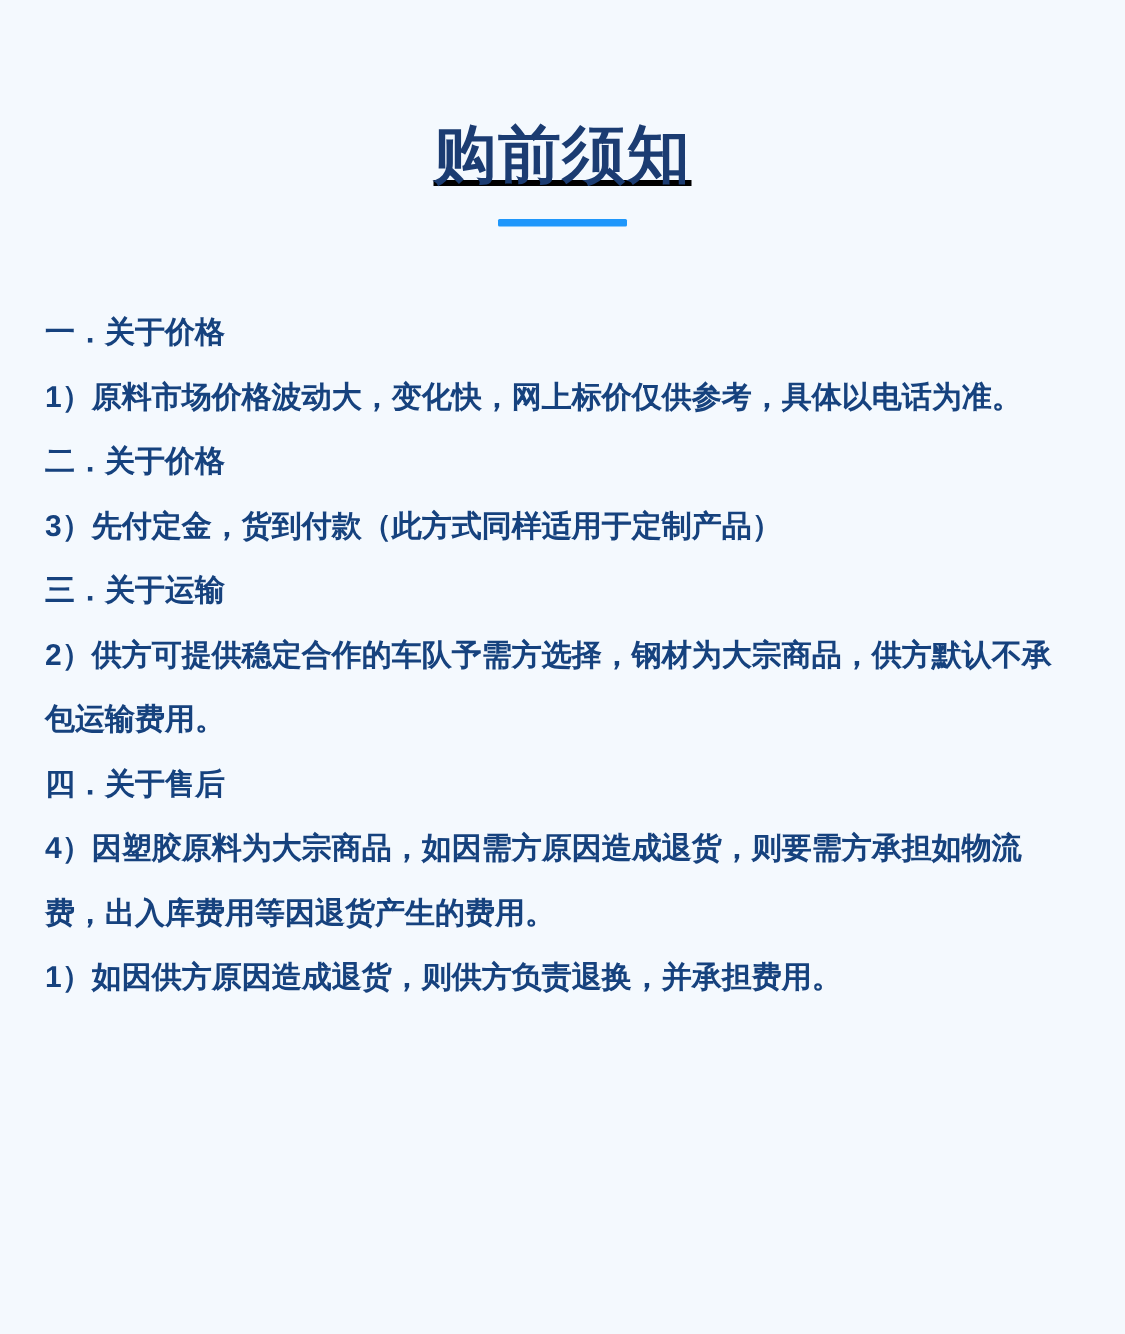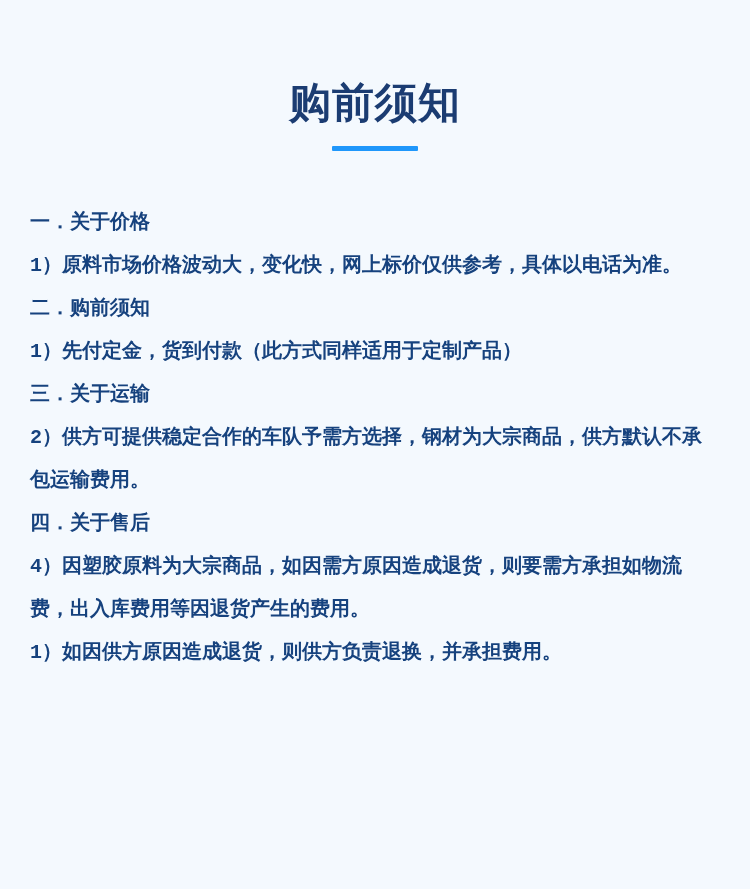--- a/index.html
+++ b/index.html
@@ -14,39 +14,39 @@
     overflow: hidden;
   }
   .page {
     width: 750px;
     height: 889px;
     box-sizing: border-box;
     padding: 78px 30px 0 30px;
   }
   .header {
     text-align: center;
+    text-decoration: underline;
   }
   .title {
     margin: 0;
     font-size: 42px;
     line-height: 1.2;
     font-weight: bold;
     letter-spacing: 1px;
     color: var(--title-color, #1b3c72);
   }
   .divider {
     width: 86px;
     height: 5px;
     margin: 18px auto 0 auto;
     background: var(--divider-color, #1f97fb);
     border-radius: 1px;
   }
   .content {
     margin-top: 50px;
-    font-family: Liberation Mono, monospace;
   }
   .content p.line {
     margin: 0;
     font-size: 20px;
     line-height: 43px;
     font-weight: bold;
     color: var(--text-color, #16427e);
     text-align: left;
   }
 </style>
@@ -58,22 +58,22 @@
   <header class="header">
     <h1 class="title">购前须知</h1>
     <div class="divider"></div>
   </header>
 
   <main class="content">
 
     <p class="line heading">一．关于价格</p>
     <p class="line">1）原料市场价格波动大，变化快，网上标价仅供参考，具体以电话为准。</p>
 
-    <p class="line heading">二．购前须知</p>
-    <p class="line">1）先付定金，货到付款（此方式同样适用于定制产品）</p>
+    <p class="line heading">二．关于价格</p>
+    <p class="line">3）先付定金，货到付款（此方式同样适用于定制产品）</p>
 
     <p class="line heading">三．关于运输</p>
     <p class="line">2）供方可提供稳定合作的车队予需方选择，钢材为大宗商品，供方默认不承包运输费用。</p>
 
     <p class="line heading">四．关于售后</p>
     <p class="line">4）因塑胶原料为大宗商品，如因需方原因造成退货，则要需方承担如物流费，出入库费用等因退货产生的费用。</p>
     <p class="line">1）如因供方原因造成退货，则供方负责退换，并承担费用。</p>
 
   </main>
 </div>

